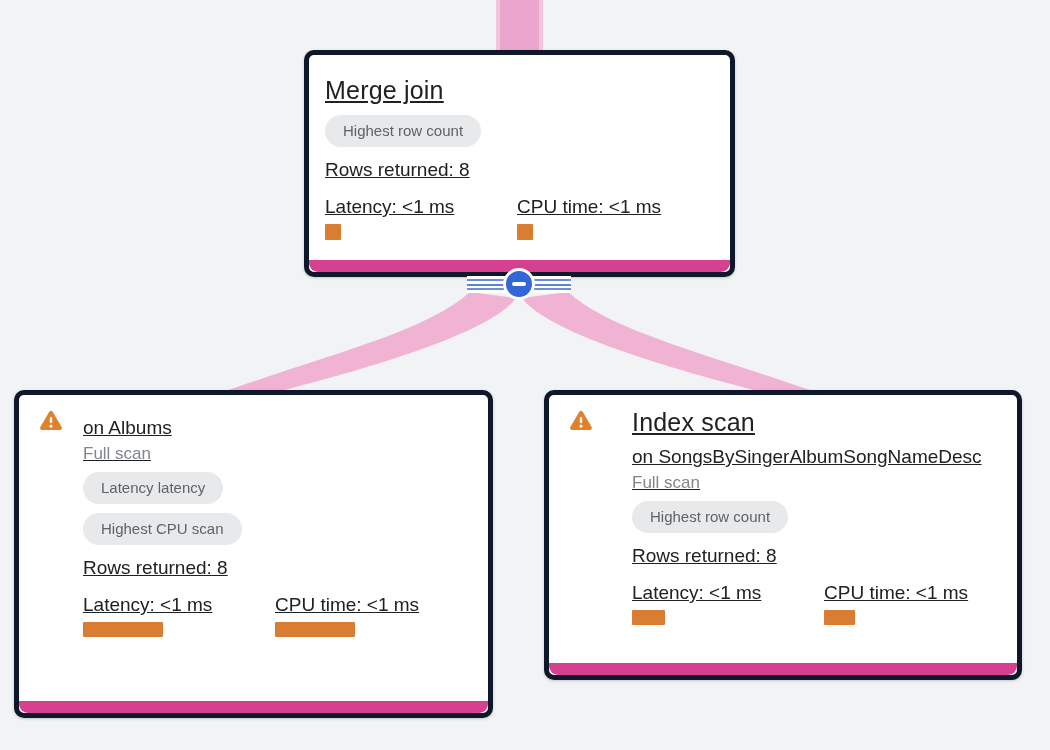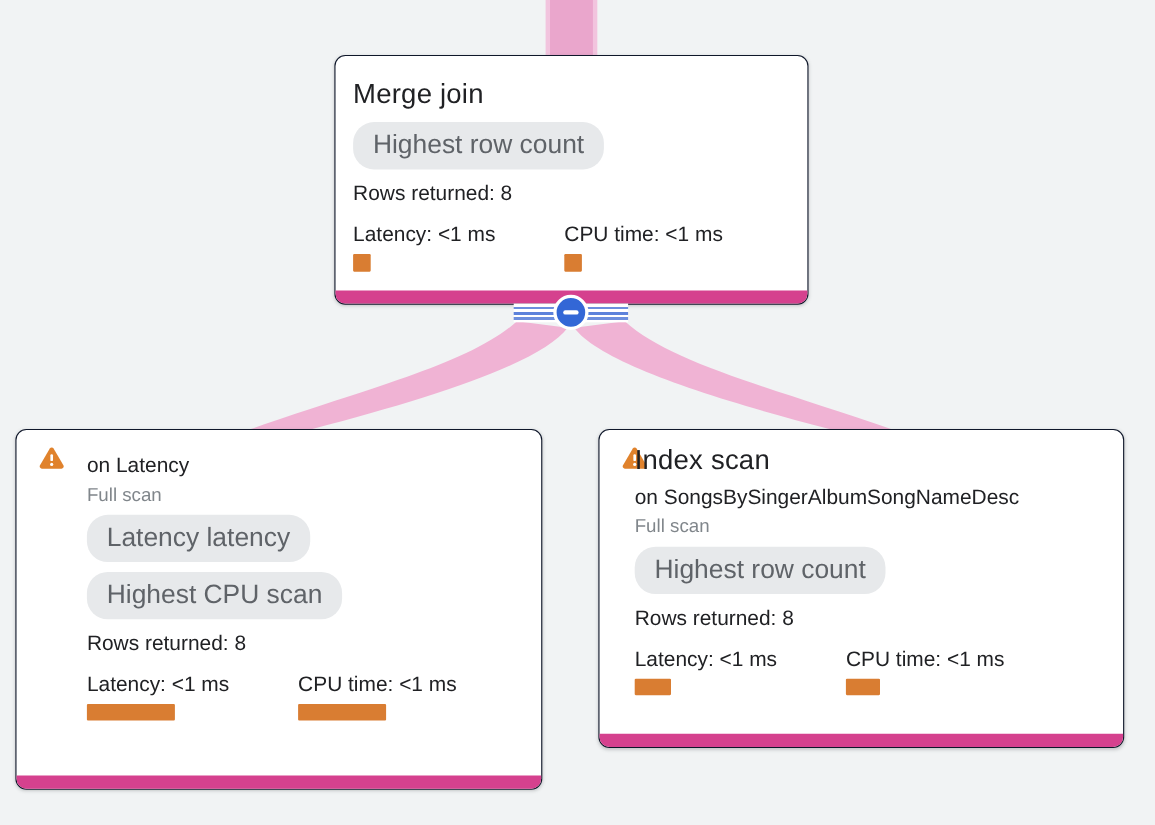--- a/index.html
+++ b/index.html
@@ -11,42 +11,43 @@
     overflow:hidden;
     color:#202124;
   }
   #canvas { position:absolute; inset:0; }
   svg.edges { position:absolute; left:0; top:0; z-index:0; }
 
   
   .card {
     position:absolute;
     background:#FFFFFF;
-    border:1px solid #0f172a;
+    border:5px solid #0f172a;
     border-radius:10px;
     box-shadow:0 1px 3px rgba(60,64,67,.25);
     z-index:2;
+    text-decoration:underline;
   }
   .card .accent-bar {
     position:absolute; left:0; right:0; bottom:0; height:12px;
     background:#D5418E;
     border-radius:0 0 9px 9px;
   }
   .card .content { position:relative; }
 
   .node-title {
     font-size:25px; font-weight:500; letter-spacing:.2px; color:#202124;
   }
   .node-sub { font-size:19px; color:#202124; margin-top:9px; }
   .node-muted { font-size:17px; color:#80868B; margin-top:5px; }
 
   .badge {
     display:inline-block;
     background:#E7E9EB; color:#5F6368;
-    font-size:24px; line-height:1.2;
+    font-size:15px; line-height:1.2;
     padding:7px 18px; border-radius:19px;
   }
   .badge-row { margin-top:10px; }
 
   .rows-line { font-size:19px; color:#202124; margin-top:12px; }
 
   .metrics {
     display:grid;
     grid-template-columns:192px auto;
     margin-top:15px;
@@ -63,21 +64,21 @@
   
   #card-merge { left:304px; top:50px; width:431px; height:227px; }
   #card-merge .content { padding:21px 20px 0 16px; }
 
   
   #card-table { left:14px; top:390px; width:479px; height:328px; }
   #card-table .content { padding:13px 16px 0 64px; }
 
   
   #card-index { left:544px; top:390px; width:478px; height:290px; }
-  #card-index .content { padding:13px 16px 0 32px; }
+  #card-index .content { padding:13px 16px 0 83px; }
 
   .stack-badge { margin-top:8px; }
   .stack-badge .badge { display:inline-block; }
   .stack-badge + .stack-badge { margin-top:9px; }
 
   
   .collapse-strip {
     position:absolute; left:467px; top:276px; width:104px; height:17px;
     background:linear-gradient(
       #FFFFFF 0 3px,
@@ -154,21 +155,21 @@
 
   <div class="card" id="card-table">
     <span class="warn">
       <svg width="24" height="22" viewBox="0 0 24 22">
         <path d="M10.28 1.75 a2 2 0 0 1 3.44 0 l8.9 15.3 a2 2 0 0 1 -1.72 3 H3.1 a2 2 0 0 1 -1.72 -3 Z" fill="#E0822C"></path>
         <rect x="10.8" y="7" width="2.4" height="6.2" rx="1.1" fill="#FFFFFF"></rect>
         <circle cx="12" cy="16.2" r="1.45" fill="#FFFFFF"></circle>
       </svg>
     </span>
     <div class="content">
-      <div class="node-sub">on Latency</div>
+      <div class="node-sub">on Albums</div>
       <div class="node-muted">Full scan</div>
       <div class="badge-row stack-badge">
         <span class="badge">Latency latency</span>
       </div>
       <div class="stack-badge">
         <span class="badge">Highest CPU scan</span>
       </div>
       <div class="rows-line">Rows returned: 8</div>
       <div class="metrics">
         <div>

